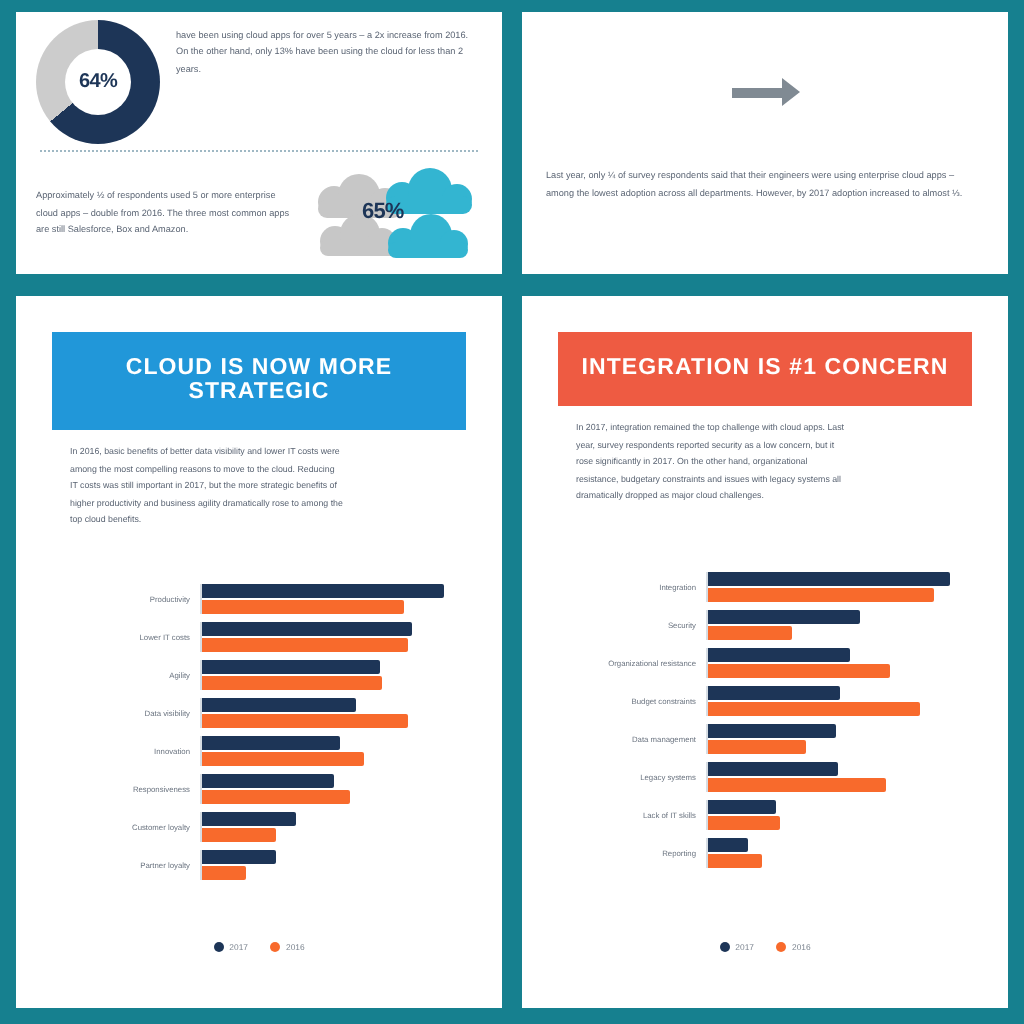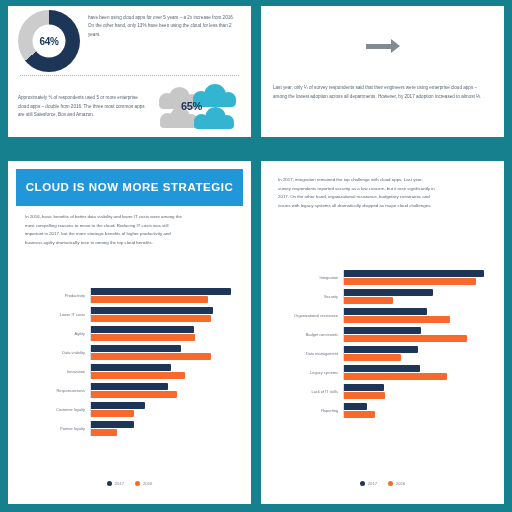--- a/index.html
+++ b/index.html
@@ -5,21 +5,21 @@
   html,body{margin:0;padding:0;}
   body{
     width:512px;height:512px;overflow:hidden;
     background:#16808f;
     font-family:"Liberation Sans", sans-serif;
     -webkit-font-smoothing:antialiased;
   }
   .sheet{
     width:512px;height:512px;box-sizing:border-box;
     padding:6px 8px 8px 8px;
-    display:flex;flex-direction:column;gap:24px;
+    display:flex;flex-direction:column;gap:11px;
     background:#16808f;
   }
   .row{display:flex;gap:10px;}
   .row-top{height:131px;}
   .row-bottom{flex:1;min-height:0;}
   .panel{
     background:#ffffff;
     flex:1;min-width:0;
     display:flex;flex-direction:column;
     overflow:hidden;
@@ -72,21 +72,21 @@
   .arrow .shaft{height:5px;background:#808a93;flex:1;}
   .arrow .head{
     width:0;height:0;border-top:7px solid transparent;
     border-bottom:7px solid transparent;border-left:9px solid #808a93;
   }
   .tr-text{
     font-size:4.6px;line-height:1.95;color:#5a6473;padding:2px 2px 0 2px;
   }
 
   
-  .panel-bottom{padding:8px;}
+  .panel-bottom{padding:18px;}
   .hdr{
     color:#fff;font-size:11.5px;font-weight:bold;letter-spacing:.55px;
     text-align:center;padding:12px 6px 13px 6px;
     text-transform:uppercase;
   }
   .hdr-blue{background:#2197d9;}
   .hdr-orange{background:#ee5b42;}
   .body{
     flex:1;display:flex;flex-direction:column;
     padding:7px 9px 4px 9px;min-height:0;background:#fff;
@@ -253,20 +253,21 @@
             </div>
             <div class="lg">
               <span class="dot" style="background: rgb(248, 106, 44);"></span>
               <span>2016</span>
             </div>
           </div>
       </div>
     </div>
 
     <div class="panel panel-bottom">
+      <div class="hdr hdr-orange">INTEGRATION IS #1 CONCERN</div>
       <div class="body">
         <div class="intro">In 2017, integration remained the top challenge with cloud apps. Last year, survey respondents reported security as a low concern, but it rose significantly in 2017. On the other hand, organizational resistance, budgetary constraints and issues with legacy systems all dramatically dropped as major cloud challenges.</div>
         <div class="chart" id="chart-right">
             <div class="grp">
               <div class="glabel">Integration</div>
               <div class="axis"></div>
               <div class="gbars">
                 <div class="bar y17" title="Integration 2017: 98" style="width: 98%; background: rgb(29, 53, 87);"></div>
                 <div class="bar y16" title="Integration 2016: 92" style="width: 92%; background: rgb(248, 106, 44);"></div>
               </div>

